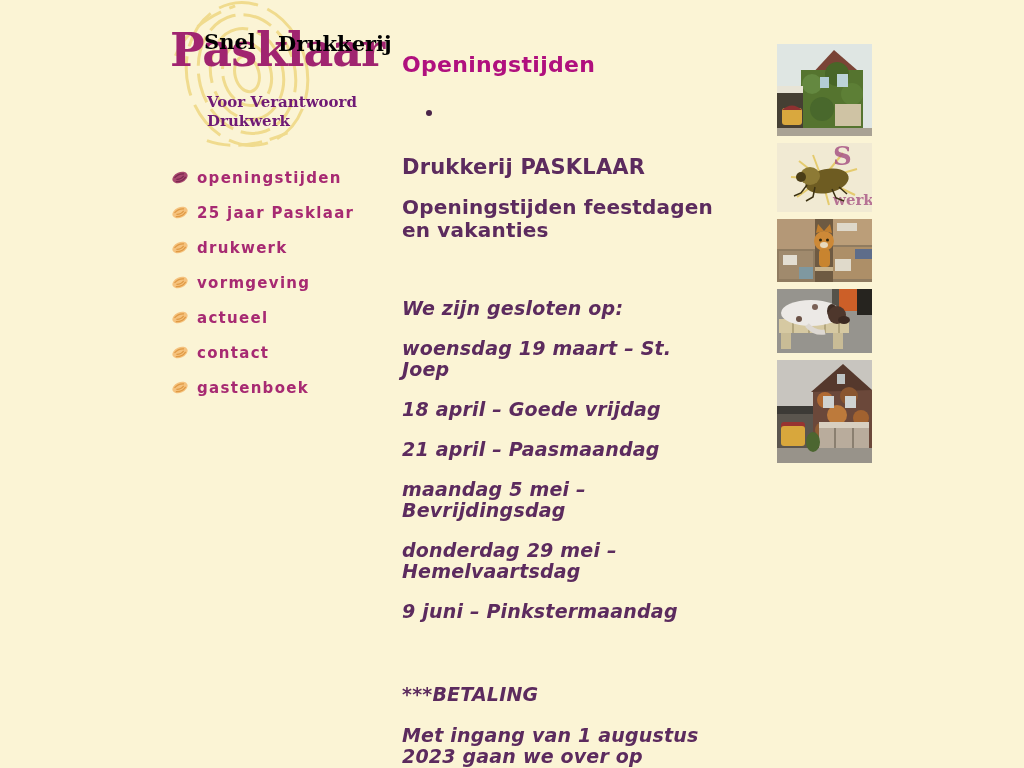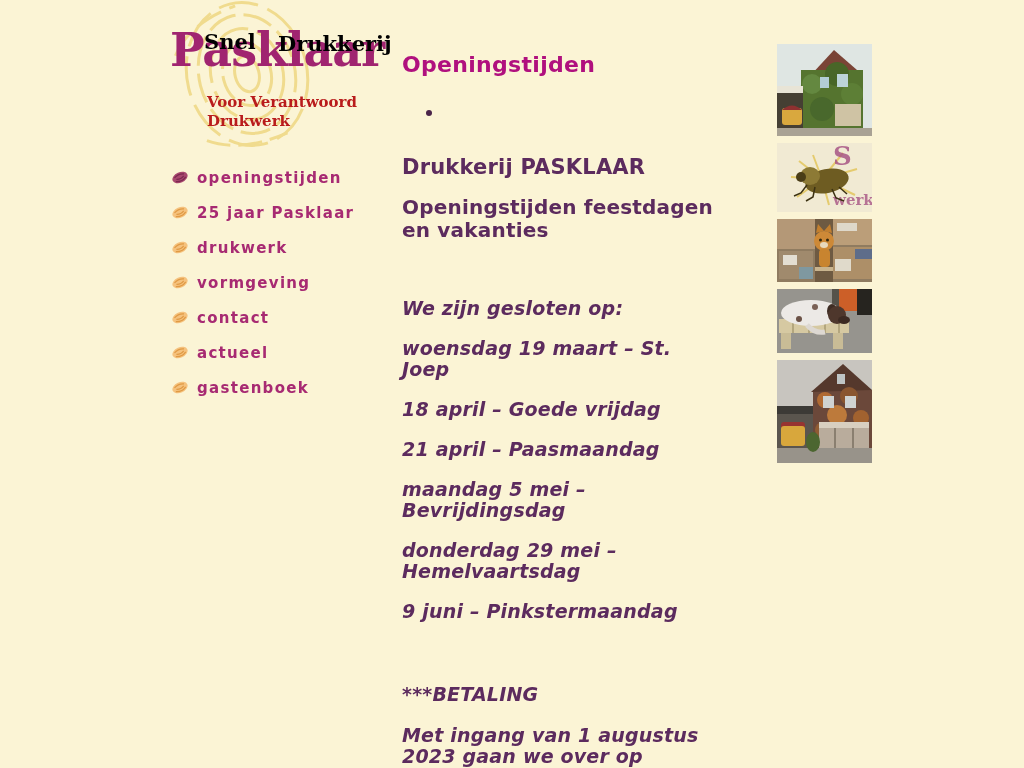--- a/index.html
+++ b/index.html
@@ -17,21 +17,21 @@
   .logo-snel      { left:34px;  top:24px; font-size:21px; }
   .logo-drukkerij { left:108px; top:26px; font-size:21px; }
   .logo-brand {
     position:absolute; left:0; top:18px;
     font-family:"DejaVu Serif", serif; font-weight:bold;
     font-size:46px; letter-spacing:-1px; color:#A02470;
   }
   .logo-tagline {
     position:absolute; left:37px; top:88px;
     font-family:"DejaVu Serif", serif; font-weight:bold;
-    font-size:15px; line-height:19px; color:#b91c1c;
+    font-size:15px; line-height:19px; color:#701a75;
   }
 
   
   .sidebar { position:absolute; left:170px; top:160px; width:210px; }
   .nav-item {
     display:flex; align-items:center; height:35px;
     text-decoration:none; cursor:pointer;
   }
   .nav-label {
     margin-left:7px; font-size:15px; font-weight:bold;
@@ -154,35 +154,35 @@
     <span class="fp-icon">
       <svg class="fp" viewBox="0 0 20 15">
           <g transform="rotate(-24 10 7.5)">
         <ellipse class="fp-body" cx="10" cy="7.5" rx="8" ry="5.2"></ellipse>
         <path class="fp-ridge" d="M4.5 9.6 Q10 12.6 15.5 9.2"></path>
         <path class="fp-ridge" d="M4.8 5.6 Q10 3 15.2 5.8"></path>
         <path class="fp-ridge" d="M6 7.8 Q10 9.8 14 7.5"></path>
       </g>
         </svg>
     </span>
+    <span class="nav-label">actueel</span>
+  </a>
+
+  <a class="nav-item">
+    <span class="fp-icon">
+      <svg class="fp" viewBox="0 0 20 15">
+          <g transform="rotate(-24 10 7.5)">
+        <ellipse class="fp-body" cx="10" cy="7.5" rx="8" ry="5.2"></ellipse>
+        <path class="fp-ridge" d="M4.5 9.6 Q10 12.6 15.5 9.2"></path>
+        <path class="fp-ridge" d="M4.8 5.6 Q10 3 15.2 5.8"></path>
+        <path class="fp-ridge" d="M6 7.8 Q10 9.8 14 7.5"></path>
+      </g>
+        </svg>
+    </span>
     <span class="nav-label">contact</span>
-  </a>
-
-  <a class="nav-item">
-    <span class="fp-icon">
-      <svg class="fp" viewBox="0 0 20 15">
-          <g transform="rotate(-24 10 7.5)">
-        <ellipse class="fp-body" cx="10" cy="7.5" rx="8" ry="5.2"></ellipse>
-        <path class="fp-ridge" d="M4.5 9.6 Q10 12.6 15.5 9.2"></path>
-        <path class="fp-ridge" d="M4.8 5.6 Q10 3 15.2 5.8"></path>
-        <path class="fp-ridge" d="M6 7.8 Q10 9.8 14 7.5"></path>
-      </g>
-        </svg>
-    </span>
-    <span class="nav-label">actueel</span>
   </a>
 
   <a class="nav-item">
     <span class="fp-icon">
       <svg class="fp" viewBox="0 0 20 15">
           <g transform="rotate(-24 10 7.5)">
         <ellipse class="fp-body" cx="10" cy="7.5" rx="8" ry="5.2"></ellipse>
         <path class="fp-ridge" d="M4.5 9.6 Q10 12.6 15.5 9.2"></path>
         <path class="fp-ridge" d="M4.8 5.6 Q10 3 15.2 5.8"></path>
         <path class="fp-ridge" d="M6 7.8 Q10 9.8 14 7.5"></path>

